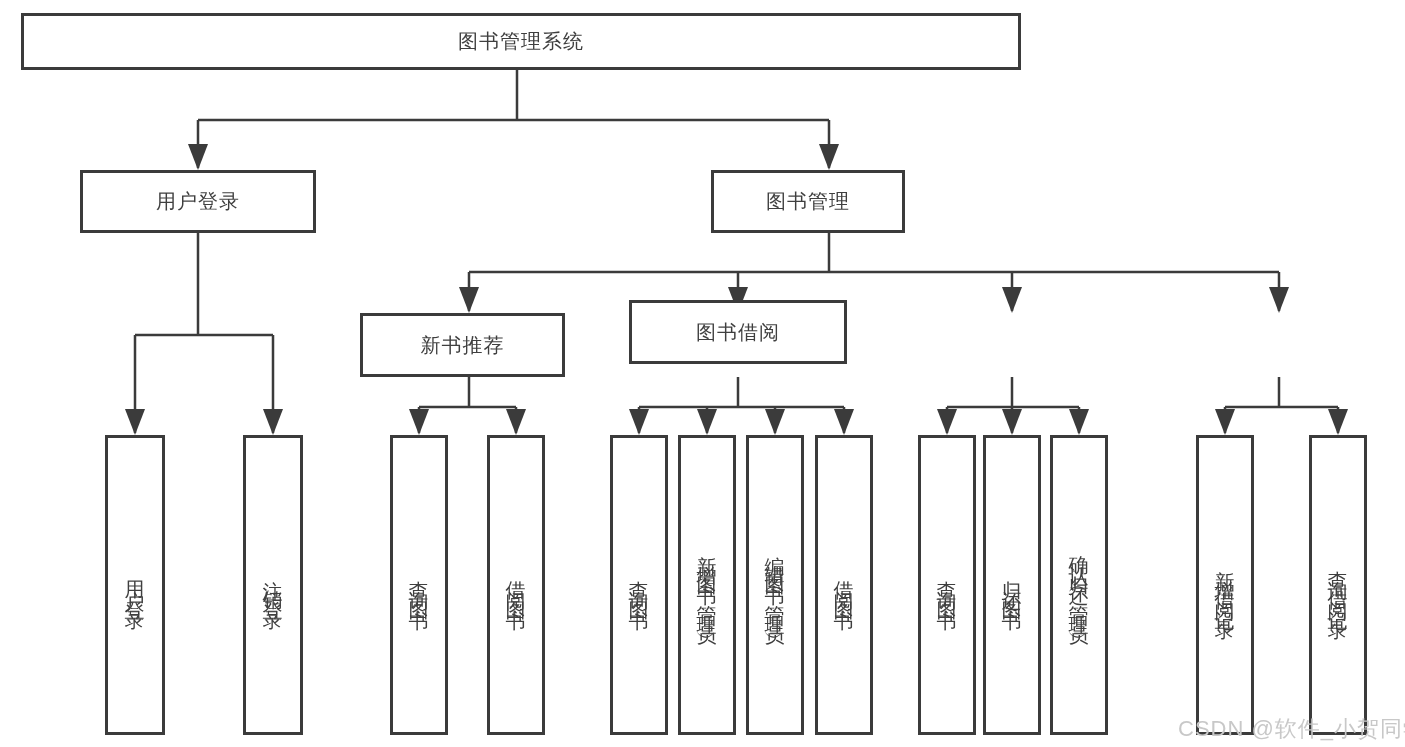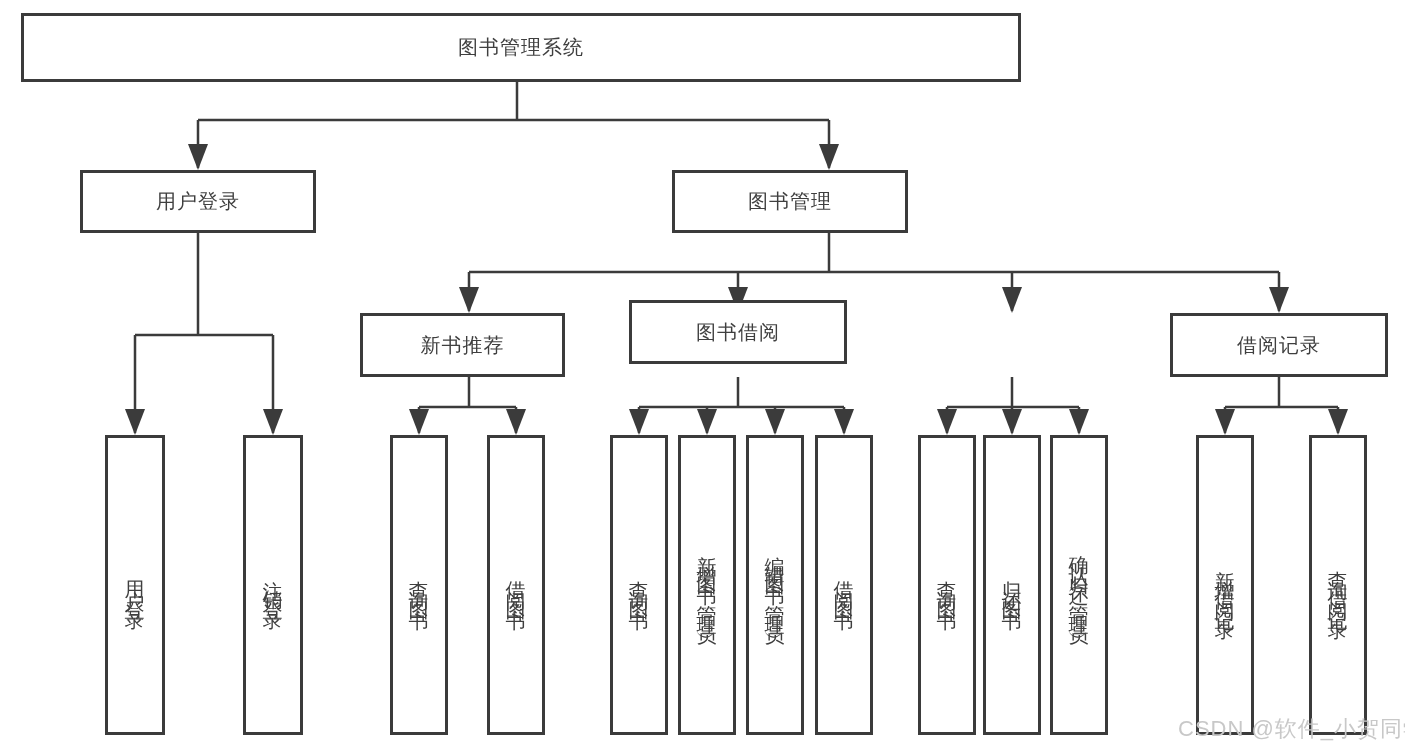--- a/index.html
+++ b/index.html
@@ -80,39 +80,36 @@
       <polygon points="765,409 785,409 775,435"></polygon>
       <polygon points="834,409 854,409 844,435"></polygon>
       <polygon points="937,409 957,409 947,435"></polygon>
       <polygon points="1002,409 1022,409 1012,435"></polygon>
       <polygon points="1069,409 1089,409 1079,435"></polygon>
       <polygon points="1215,409 1235,409 1225,435"></polygon>
       <polygon points="1328,409 1348,409 1338,435"></polygon>
     </g>
   </svg>
 
-  <div class="box h" style="left:21px;top:13px;width:1000px;height:69px">
+  <div class="box h" style="left:21px;top:13px;width:1000px;height:57px">
     <span class="lbl">图书管理系统</span>
   </div>
 
   <div class="box h" style="left:80px;top:170px;width:236px;height:63px">
     <span class="lbl">用户登录</span>
   </div>
-  <div class="box h" style="left:672px;top:170px;width:236px;height:63px">
+  <div class="box h" style="left:711px;top:170px;width:194px;height:63px">
     <span class="lbl">图书管理</span>
   </div>
 
   <div class="box h" style="left:360px;top:313px;width:205px;height:64px">
     <span class="lbl">新书推荐</span>
   </div>
   <div class="box h" style="left:629px;top:300px;width:218px;height:64px">
     <span class="lbl">图书借阅</span>
-  </div>
-  <div class="box h" style="left:1170px;top:313px;width:218px;height:64px">
-    <span class="lbl">借阅记录</span>
   </div>
 
   <div class="box v" style="left:105px;top:435px;width:60px;height:300px">
     <span class="vlbl">用户登录</span>
   </div>
   <div class="box v" style="left:243px;top:435px;width:60px;height:300px">
     <span class="vlbl">注销登录</span>
   </div>
 
   <div class="box v" style="left:390px;top:435px;width:58px;height:300px">

